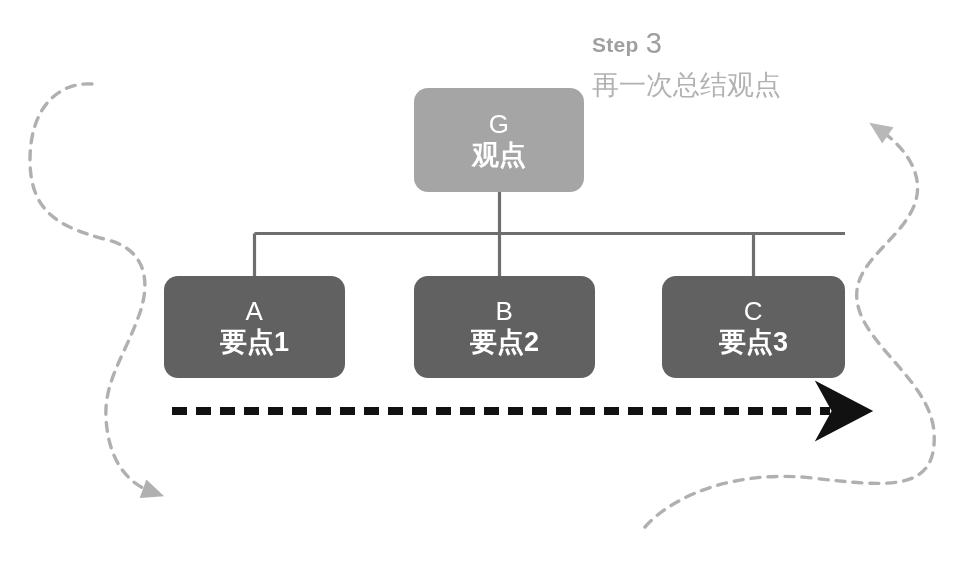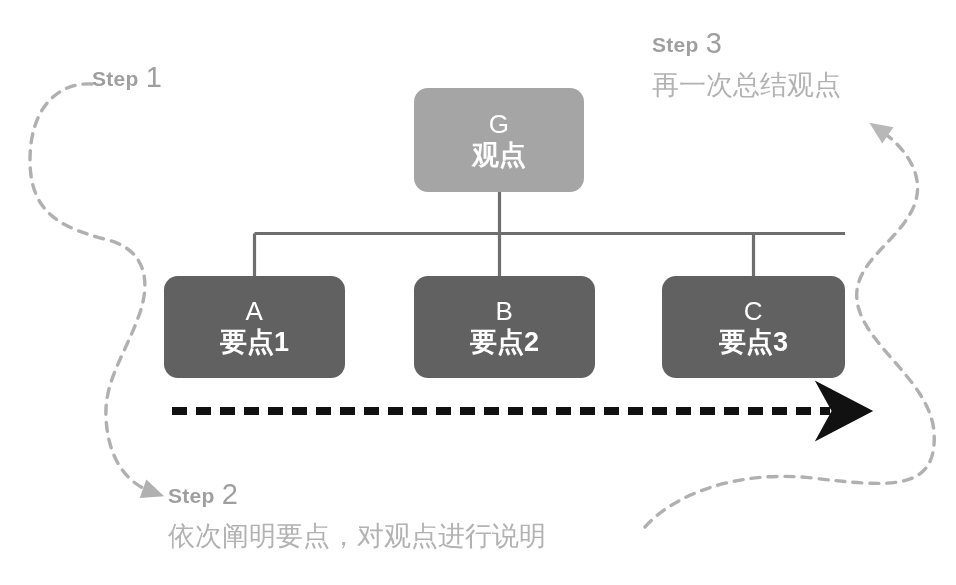--- a/index.html
+++ b/index.html
@@ -103,21 +103,21 @@
   .step-desc {
     font-size: 27px;
     line-height: 1.35;
     margin-top: 6px;
     color: #b2b2b2;
     text-align: right;
   }
 
   #step-1 { left: 92px;  top: 60px; }
   #step-2 { left: 168px; top: 477px; }
-  #step-3 { left: 652px; top: 26px; }
+  #step-3 { left: 592px; top: 26px; }
 </style>
 </head>
 <body>
 
 <div id="canvas">
 
   <svg id="vector-layer" viewBox="0 0 956 585">
     <defs>
       <marker id="arrow-black" markerWidth="11" markerHeight="11" refX="2.2" refY="4.2" orient="auto" markerUnits="strokeWidth">
         <path d="M0.3,0.4 L7.6,4.2 L0.3,8.0 L2.4,4.2 Z" fill="#111111"></path>
@@ -162,31 +162,22 @@
     <div class="node-code">B</div>
     <div class="node-label">要点2</div>
   </div>
 
   <div class="node" id="node-c">
     <div class="node-code">C</div>
     <div class="node-label">要点3</div>
   </div>
 
   <div class="step-block" id="step-1">
-    <div class="step-heading">
-      <span>Step</span><span class="step-num">1</span>
-    </div>
   </div>
 
-  <div class="step-block" id="step-2">
-    <div class="step-heading">
-      <span>Step</span><span class="step-num">2</span>
-    </div>
-    <div class="step-desc">依次阐明要点，对观点进行说明</div>
-  </div>
 
   <div class="step-block" id="step-3">
     <div class="step-heading">
       <span>Step</span><span class="step-num">3</span>
     </div>
     <div class="step-desc">再一次总结观点</div>
   </div>
 
 </div>
 

